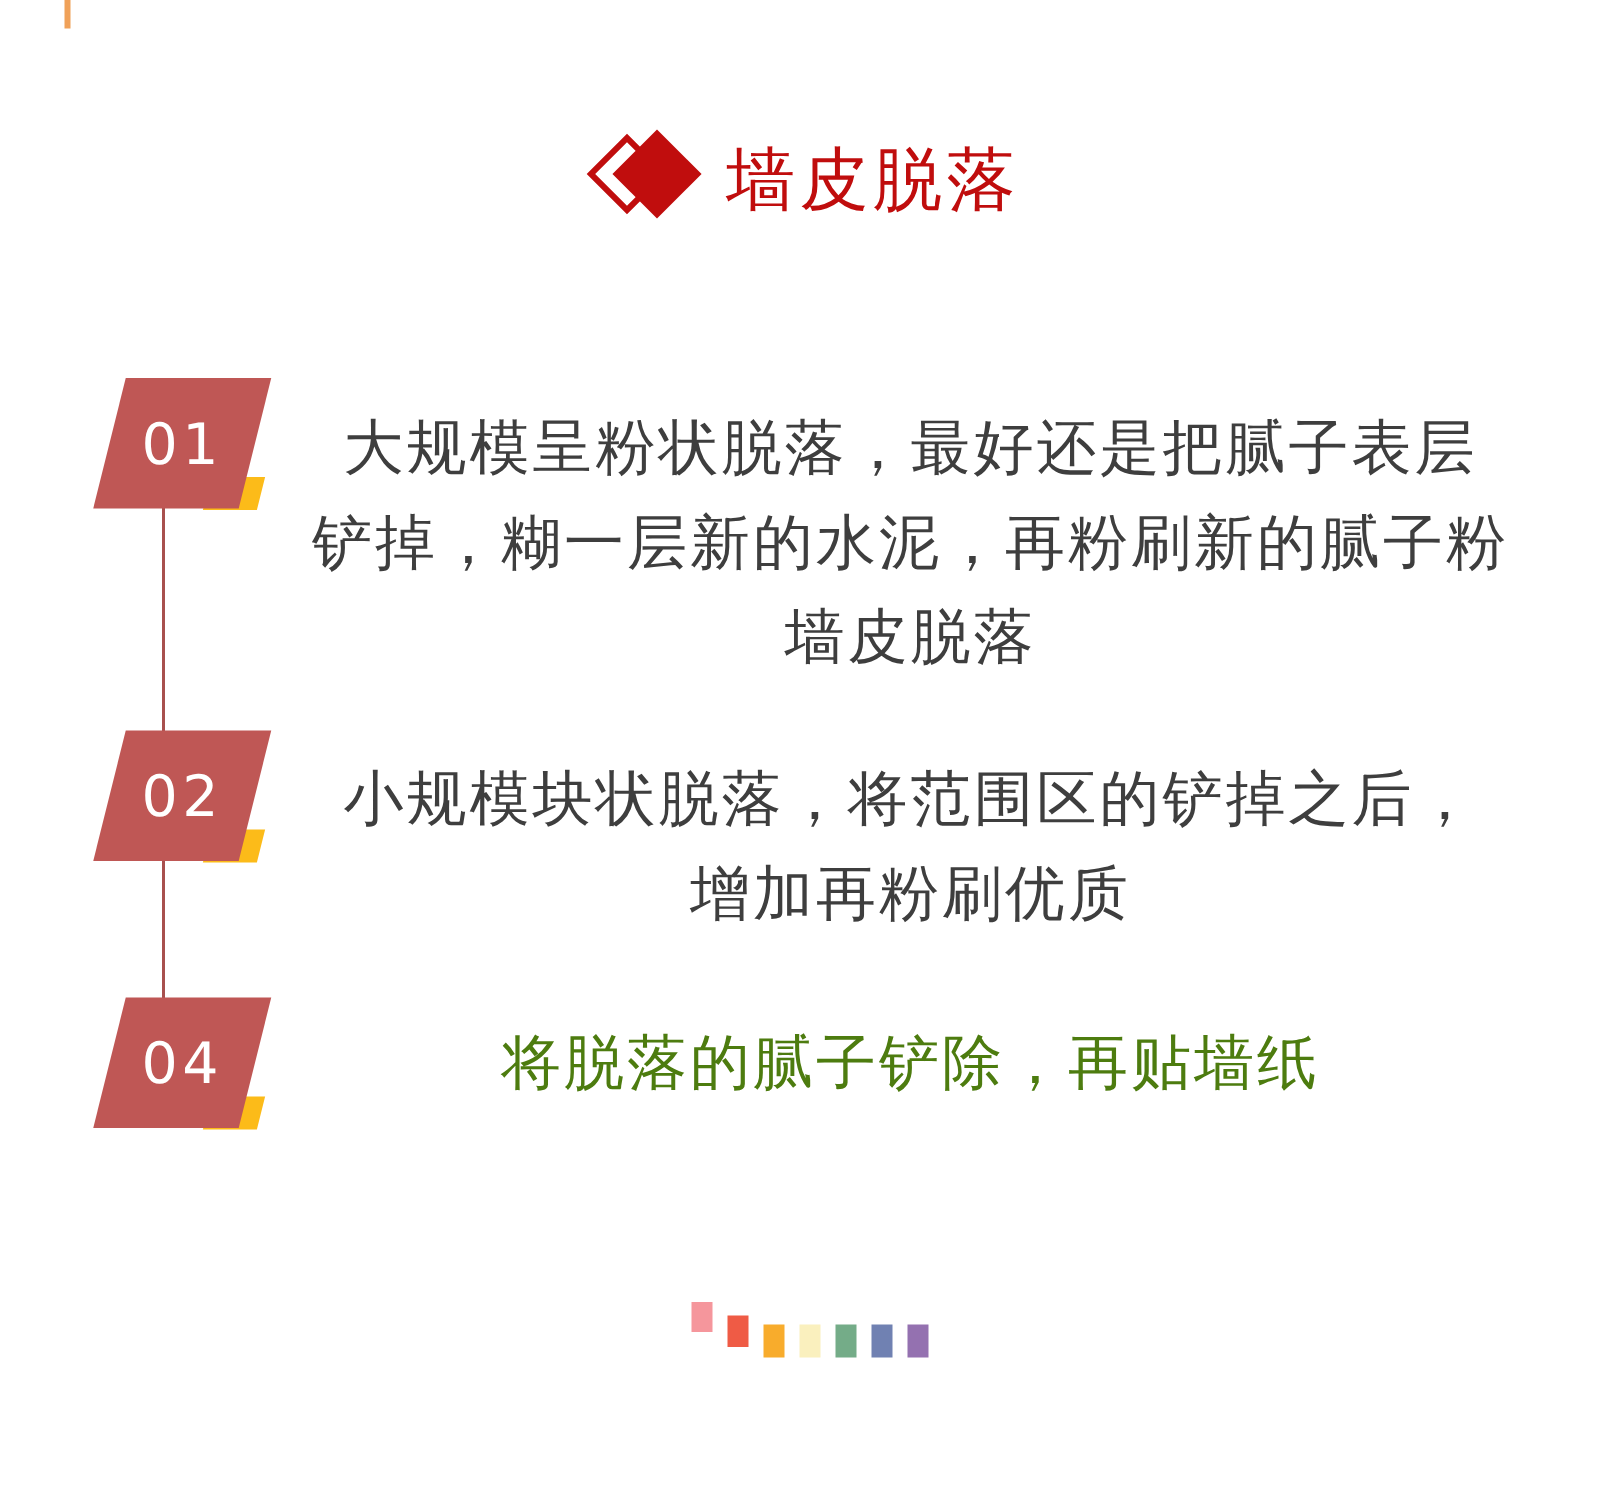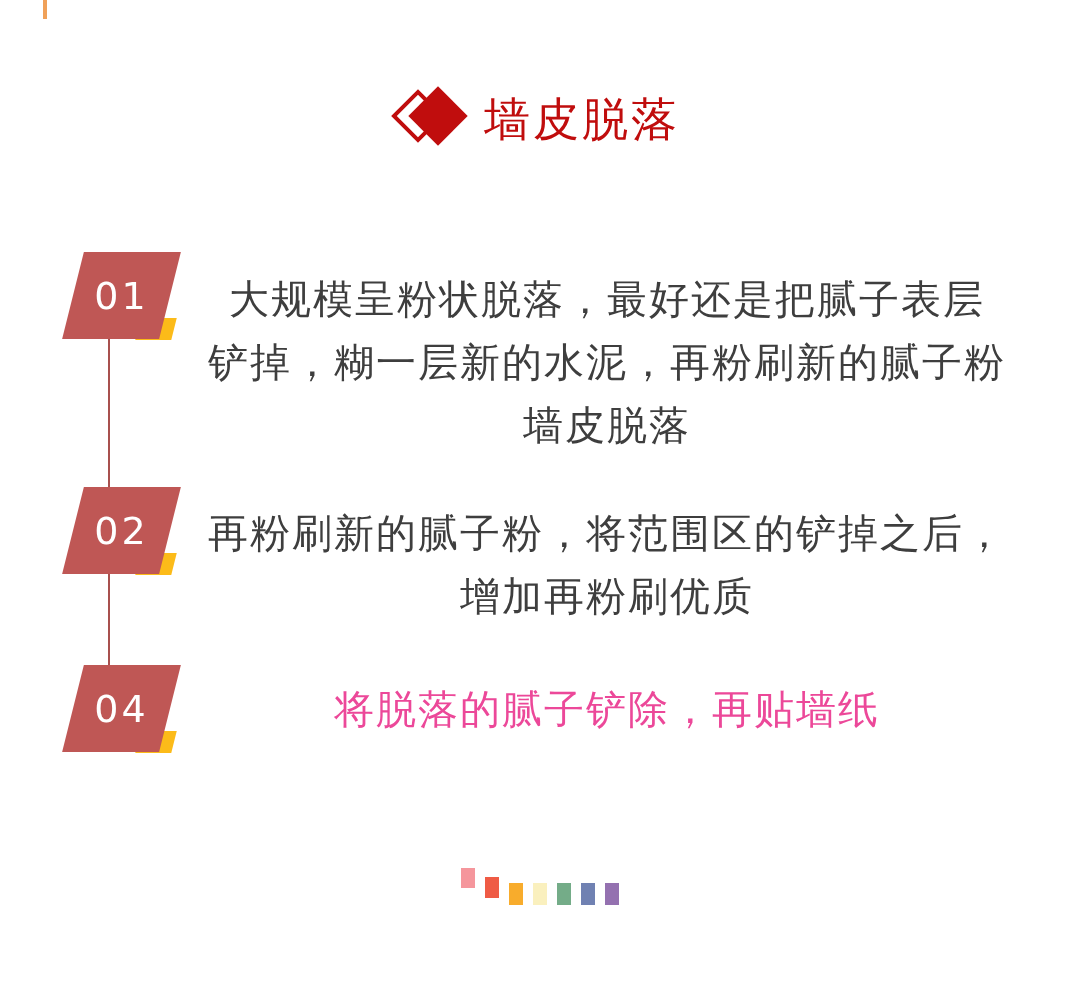--- a/index.html
+++ b/index.html
@@ -126,25 +126,25 @@
     <div class="badge-number">04</div>
   </div>
 
   <div class="step-text text-1" style="color: rgb(62, 62, 62);">
     <div class="line">大规模呈粉状脱落，最好还是把腻子表层</div>
     <div class="line">铲掉，糊一层新的水泥，再粉刷新的腻子粉</div>
     <div class="line">墙皮脱落</div>
   </div>
 
   <div class="step-text text-2" style="color: rgb(62, 62, 62);">
-    <div class="line">再粉刷新的腻子粉，将范围区的铲掉之后，</div>
+    <div class="line">小规模块状脱落，将范围区的铲掉之后，</div>
     <div class="line">增加再粉刷优质</div>
   </div>
 
-  <div class="step-text text-3" style="color: #ec4899;">
+  <div class="step-text text-3" style="color: #4d7c0f;">
     <div class="line">将脱落的腻子铲除，再贴墙纸</div>
   </div>
 
   <div class="footer-bars">
     <div class="bar" style="background-color: rgb(245, 150, 156);"></div>
     <div class="bar" style="background-color: rgb(239, 91, 69);"></div>
     <div class="bar" style="background-color: rgb(248, 172, 44);"></div>
     <div class="bar" style="background-color: rgb(250, 240, 190);"></div>
     <div class="bar" style="background-color: rgb(116, 172, 136);"></div>
     <div class="bar" style="background-color: rgb(112, 129, 178);"></div>

